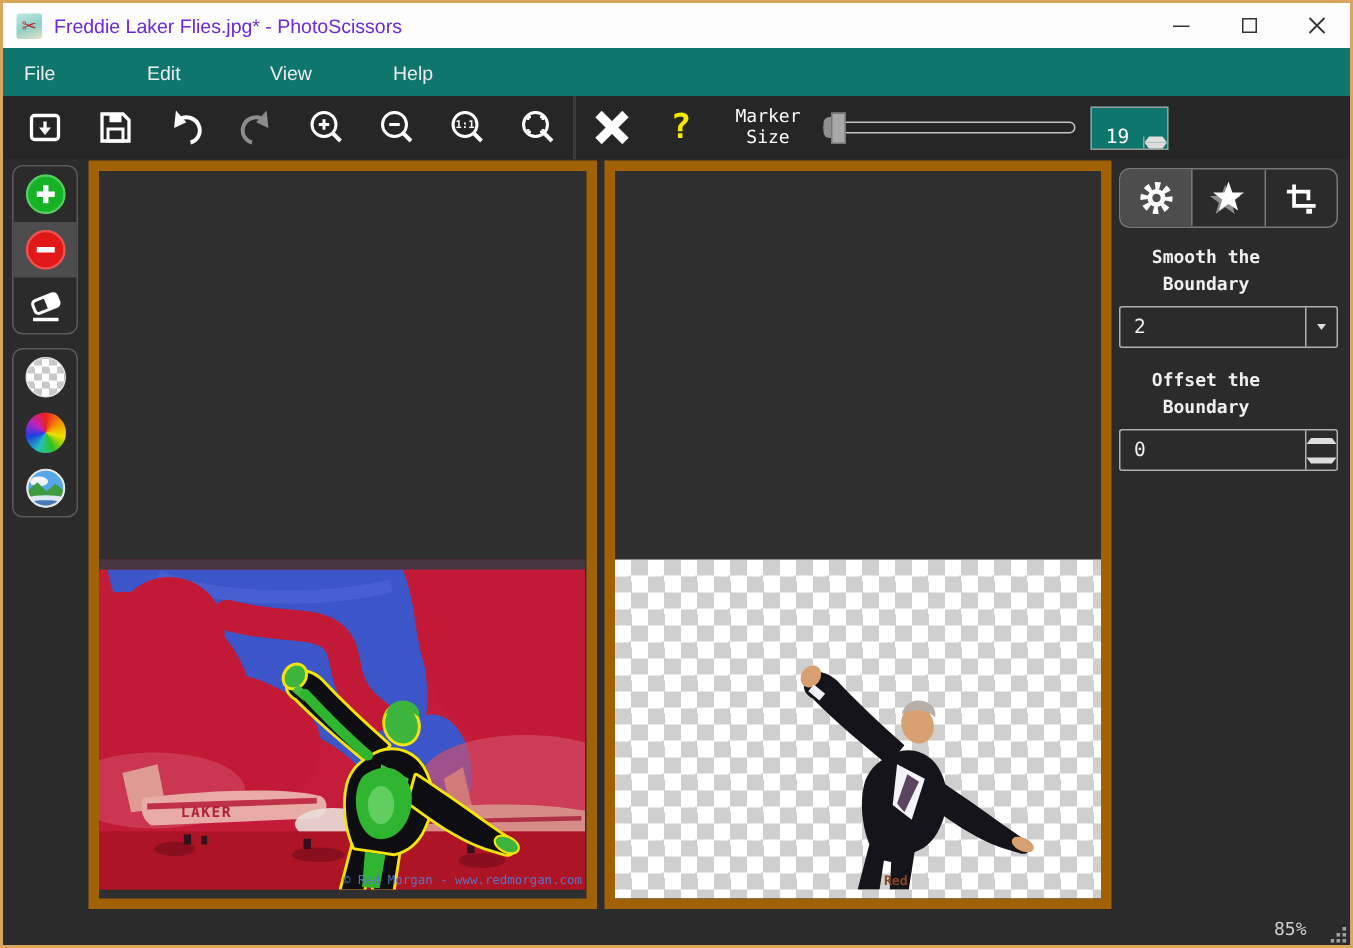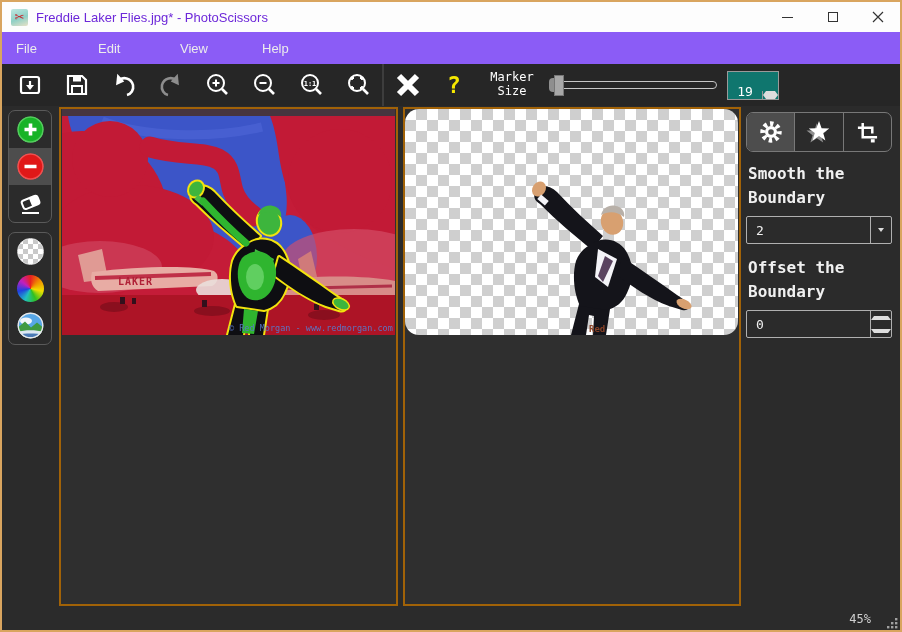--- a/index.html
+++ b/index.html
@@ -15,21 +15,21 @@
   .app-icon{width:17px;height:17px;border-radius:2px;margin-right:8px;
     background:linear-gradient(160deg,#bfe8e2 0%,#8fd0c6 55%,#e8e2c8 100%);
     display:flex;align-items:center;justify-content:center;font-size:12px;color:#c81e28;
     overflow:hidden;}
   .title-text{font-size:13px;color:#6d28d9;white-space:nowrap;}
   .win-controls{margin-left:auto;display:flex;height:100%;}
   .win-btn{width:45px;height:100%;display:flex;align-items:center;justify-content:center;}
   .glyph-min{width:11px;height:1px;background:#333;}
   .glyph-max{width:10px;height:10px;border:1px solid #333;}
   
-  .menubar{height:32px;background:#8b5cf6;display:flex;align-items:center;
+  .menubar{height:32px;background:#0f766e;display:flex;align-items:center;
     font-family:"Liberation Sans",sans-serif;font-size:13px;color:#ececec;flex:0 0 auto;}
   .menu-item{width:82px;padding-left:14px;}
   
   .toolbar{height:42px;background:#262626;display:flex;align-items:center;
     padding-left:4px;flex:0 0 auto;}
   .tb-btn{width:47px;height:42px;display:flex;align-items:center;justify-content:center;text-decoration:underline;}
   .tb-sep{width:1px;height:42px;background:#3d3d3d;}
   .cutout{display:flex;align-items:center;gap:10px;padding:0 20px 0 16px;}
   .play-tri{width:0;height:0;border-left:23px solid #0cc00c;
     border-top:13px solid transparent;border-bottom:13px solid transparent;}
@@ -59,35 +59,35 @@
   .tool-group{width:44px;border:1px solid #5a5a5a;border-radius:7px;margin:4px 0 9px 6px;
     overflow:hidden;}
   .tool-btn{height:37px;display:flex;align-items:center;justify-content:center;}
   .tool-btn.selected{background:#4d4d4d;}
   .circ{width:27px;height:27px;border-radius:50%;}
   .checker-circ{background:conic-gradient(#c9c9c9 25%,#fff 0 50%,#c9c9c9 0 75%,#fff 0);
     background-size:10px 10px;border:1px solid #e4e4e4;}
   .rainbow-circ{background:conic-gradient(#e82020,#f09000,#f0e000,#30c020,#20c0c0,#2040e0,#c020c0,#e82020);}
   
   .canvas-wrap{flex:1;display:flex;gap:5px;padding:1px 3px 2px 1px;min-width:0;}
-  .panel{flex:1;border:2px solid #a16207;background:#2f2f2f;display:flex;
-    align-items:flex-start;justify-content:center;overflow:hidden;}
+  .panel{flex:1;border:7px solid #a16207;background:#2f2f2f;display:flex;
+    align-items:flex-end;justify-content:center;overflow:hidden;}
   .img-box{width:333px;height:226px;position:relative;}
   .img-box svg{position:absolute;inset:0;}
   .checkerboard{background:conic-gradient(#cfcfcf 25%,#fff 0 50%,#cfcfcf 0 75%,#fff 0);
-    background-size:22px 22px;border-radius:14px;}
+    background-size:22px 22px;}
   
   .settings-col{width:156px;flex:0 0 auto;padding:6px 8px 0 2px;color:#f0f0f0;}
   .tab-group{display:flex;height:40px;border:1px solid #787878;border-radius:7px;
     overflow:hidden;margin-bottom:10px;}
   .tab{flex:1;display:flex;align-items:center;justify-content:center;
     border-right:1px solid #787878;}
   .tab:last-child{border-right:none;}
   .tab.selected{background:#4d4d4d;}
-  .set-label{width:112px;font-size:16px;font-weight:bold;line-height:1.5;margin:2px 0 6px 2px;}
+  .set-label{width:112px;font-size:12px;font-weight:bold;line-height:1.5;margin:2px 0 6px 2px;text-align:center;}
   .select{height:28px;border:1px solid #b0b0b0;border-radius:2px;display:flex;
     background:#2b2b2b;margin-bottom:12px;}
   .select .val{flex:1;display:flex;align-items:center;padding-left:9px;font-size:13px;}
   .select .dd{width:21px;border-left:1px solid #b0b0b0;display:flex;align-items:center;
     justify-content:center;}
   .select .spin-arrows{width:21px;border-left:1px solid #b0b0b0;}
   .reset-btn{margin-top:27px;height:27px;border:1px solid #b0b0b0;border-radius:3px;
     display:flex;align-items:center;justify-content:center;font-size:12px;font-weight:bold;}
   
   .statusbar{height:22px;flex:0 0 auto;display:flex;align-items:center;
@@ -386,21 +386,21 @@
           <div>
               <div class="arr-dn"></div>
             </div>
         </div>
       </div>
 
     </div>
   </div>
 
   <div class="statusbar">
-    <div class="zoom-level">45%</div>
+    <div class="zoom-level">85%</div>
     <svg class="grip" viewBox="0 0 11 11">
       <g fill="#a0a0a0">
         <rect x="8" y="0" width="2.4" height="2.4"></rect>
         <rect x="4" y="4" width="2.4" height="2.4"></rect>
           <rect x="8" y="4" width="2.4" height="2.4"></rect>
         <rect x="0" y="8" width="2.4" height="2.4"></rect>
           <rect x="4" y="8" width="2.4" height="2.4"></rect>
           <rect x="8" y="8" width="2.4" height="2.4"></rect>
       </g>
     </svg>

